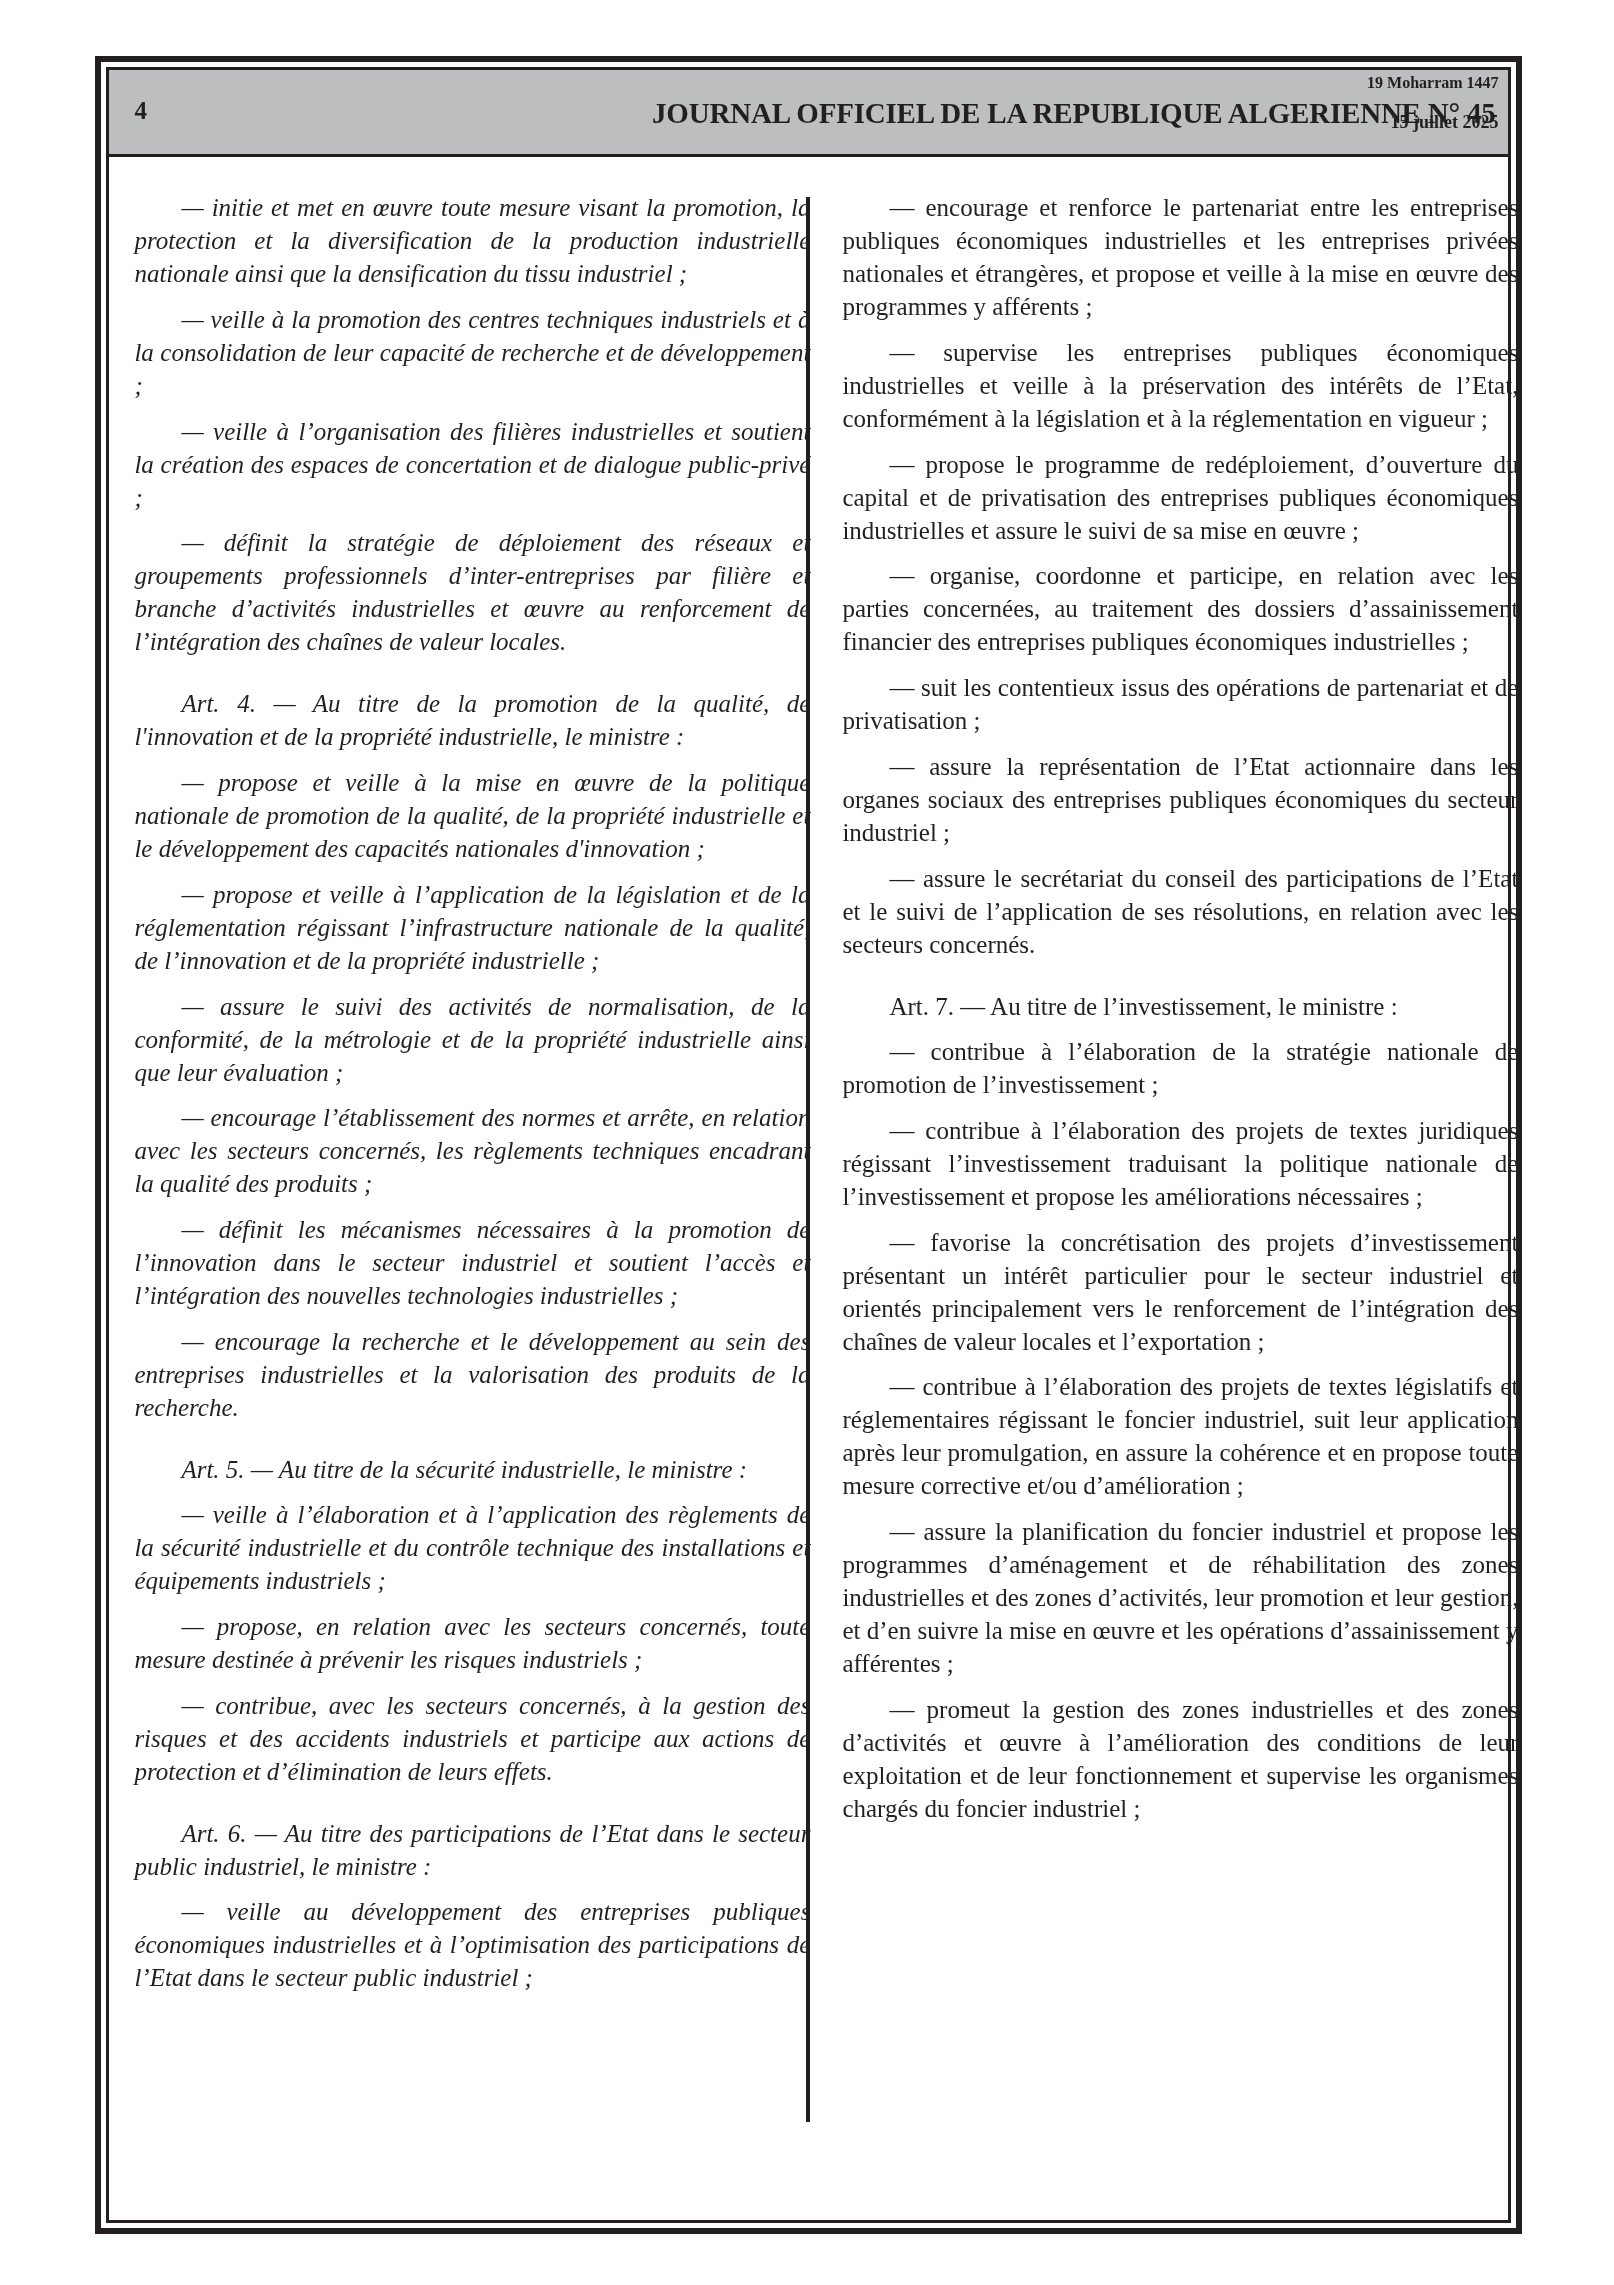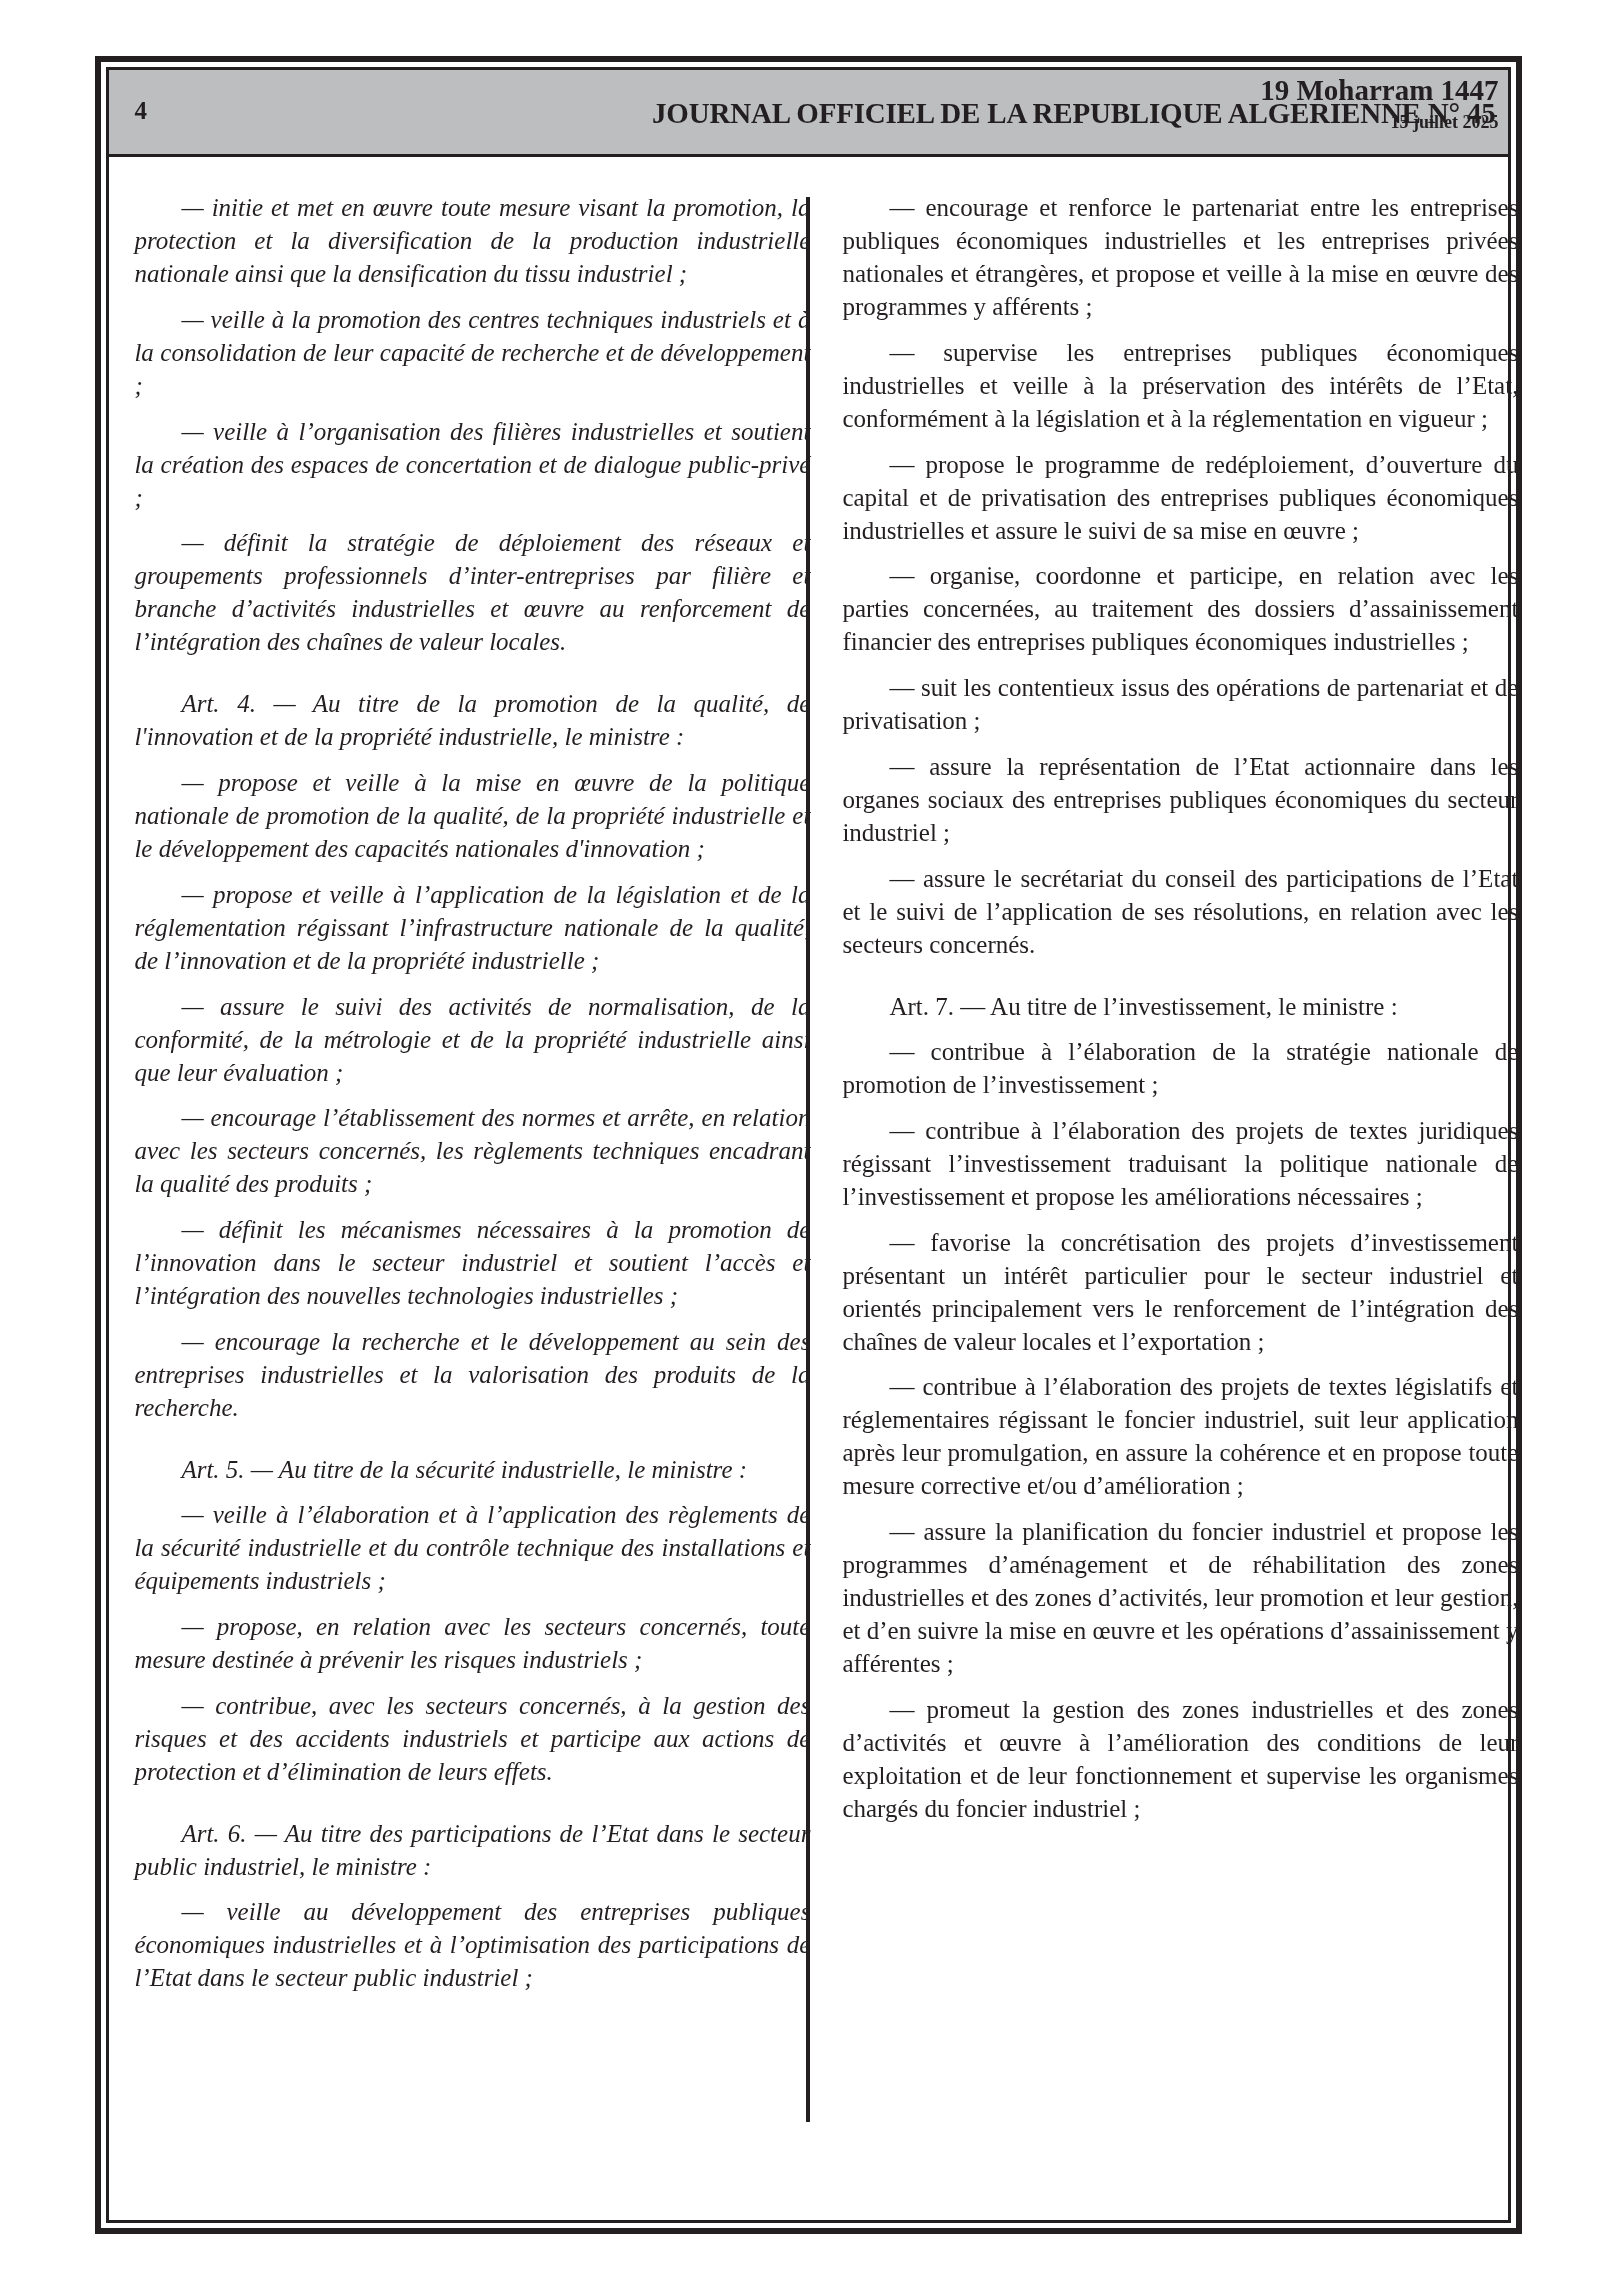--- a/index.html
+++ b/index.html
@@ -12,21 +12,21 @@
     position: absolute; left: 5.4px; top: 5.4px; right: 5.4px; bottom: 5.4px;
     border: 3.6px solid #231f20; box-sizing: border-box;
   }
   .header {
     position: absolute; left: 0; top: 0; right: 0; height: 87px;
     background: #bcbec0; border-bottom: 3.6px solid #231f20; box-sizing: border-box;
     font-family: "Liberation Serif", serif; font-weight: bold; color: #231f20;
   }
   .page-num { position: absolute; left: 25px; top: 27px; font-size: 25px; }
   .journal-title { position: absolute; left: 0; right: 12px; top: 27px; text-align: right; font-size: 29px; letter-spacing: -0.2px; }
-  .date-hijri { position: absolute; right: 9px; top: 3.6px; font-size: 29px; }
+  .date-hijri { position: absolute; right: 9px; top: 3.6px; font-size: 16px; }
   .date-greg { position: absolute; right: 9px; top: 42px; font-size: 18px; }
   .columns {
     position: absolute; left: 0; right: 0; top: 87px; bottom: 0;
   }
   .col {
     position: absolute; top: 34px; width: 676px;
     font-family: "Liberation Serif", serif; font-size: 25px; line-height: 33px; color: #231f20;
     text-align: justify;
   }
   .col-left { left: 25px; font-style: italic; }

